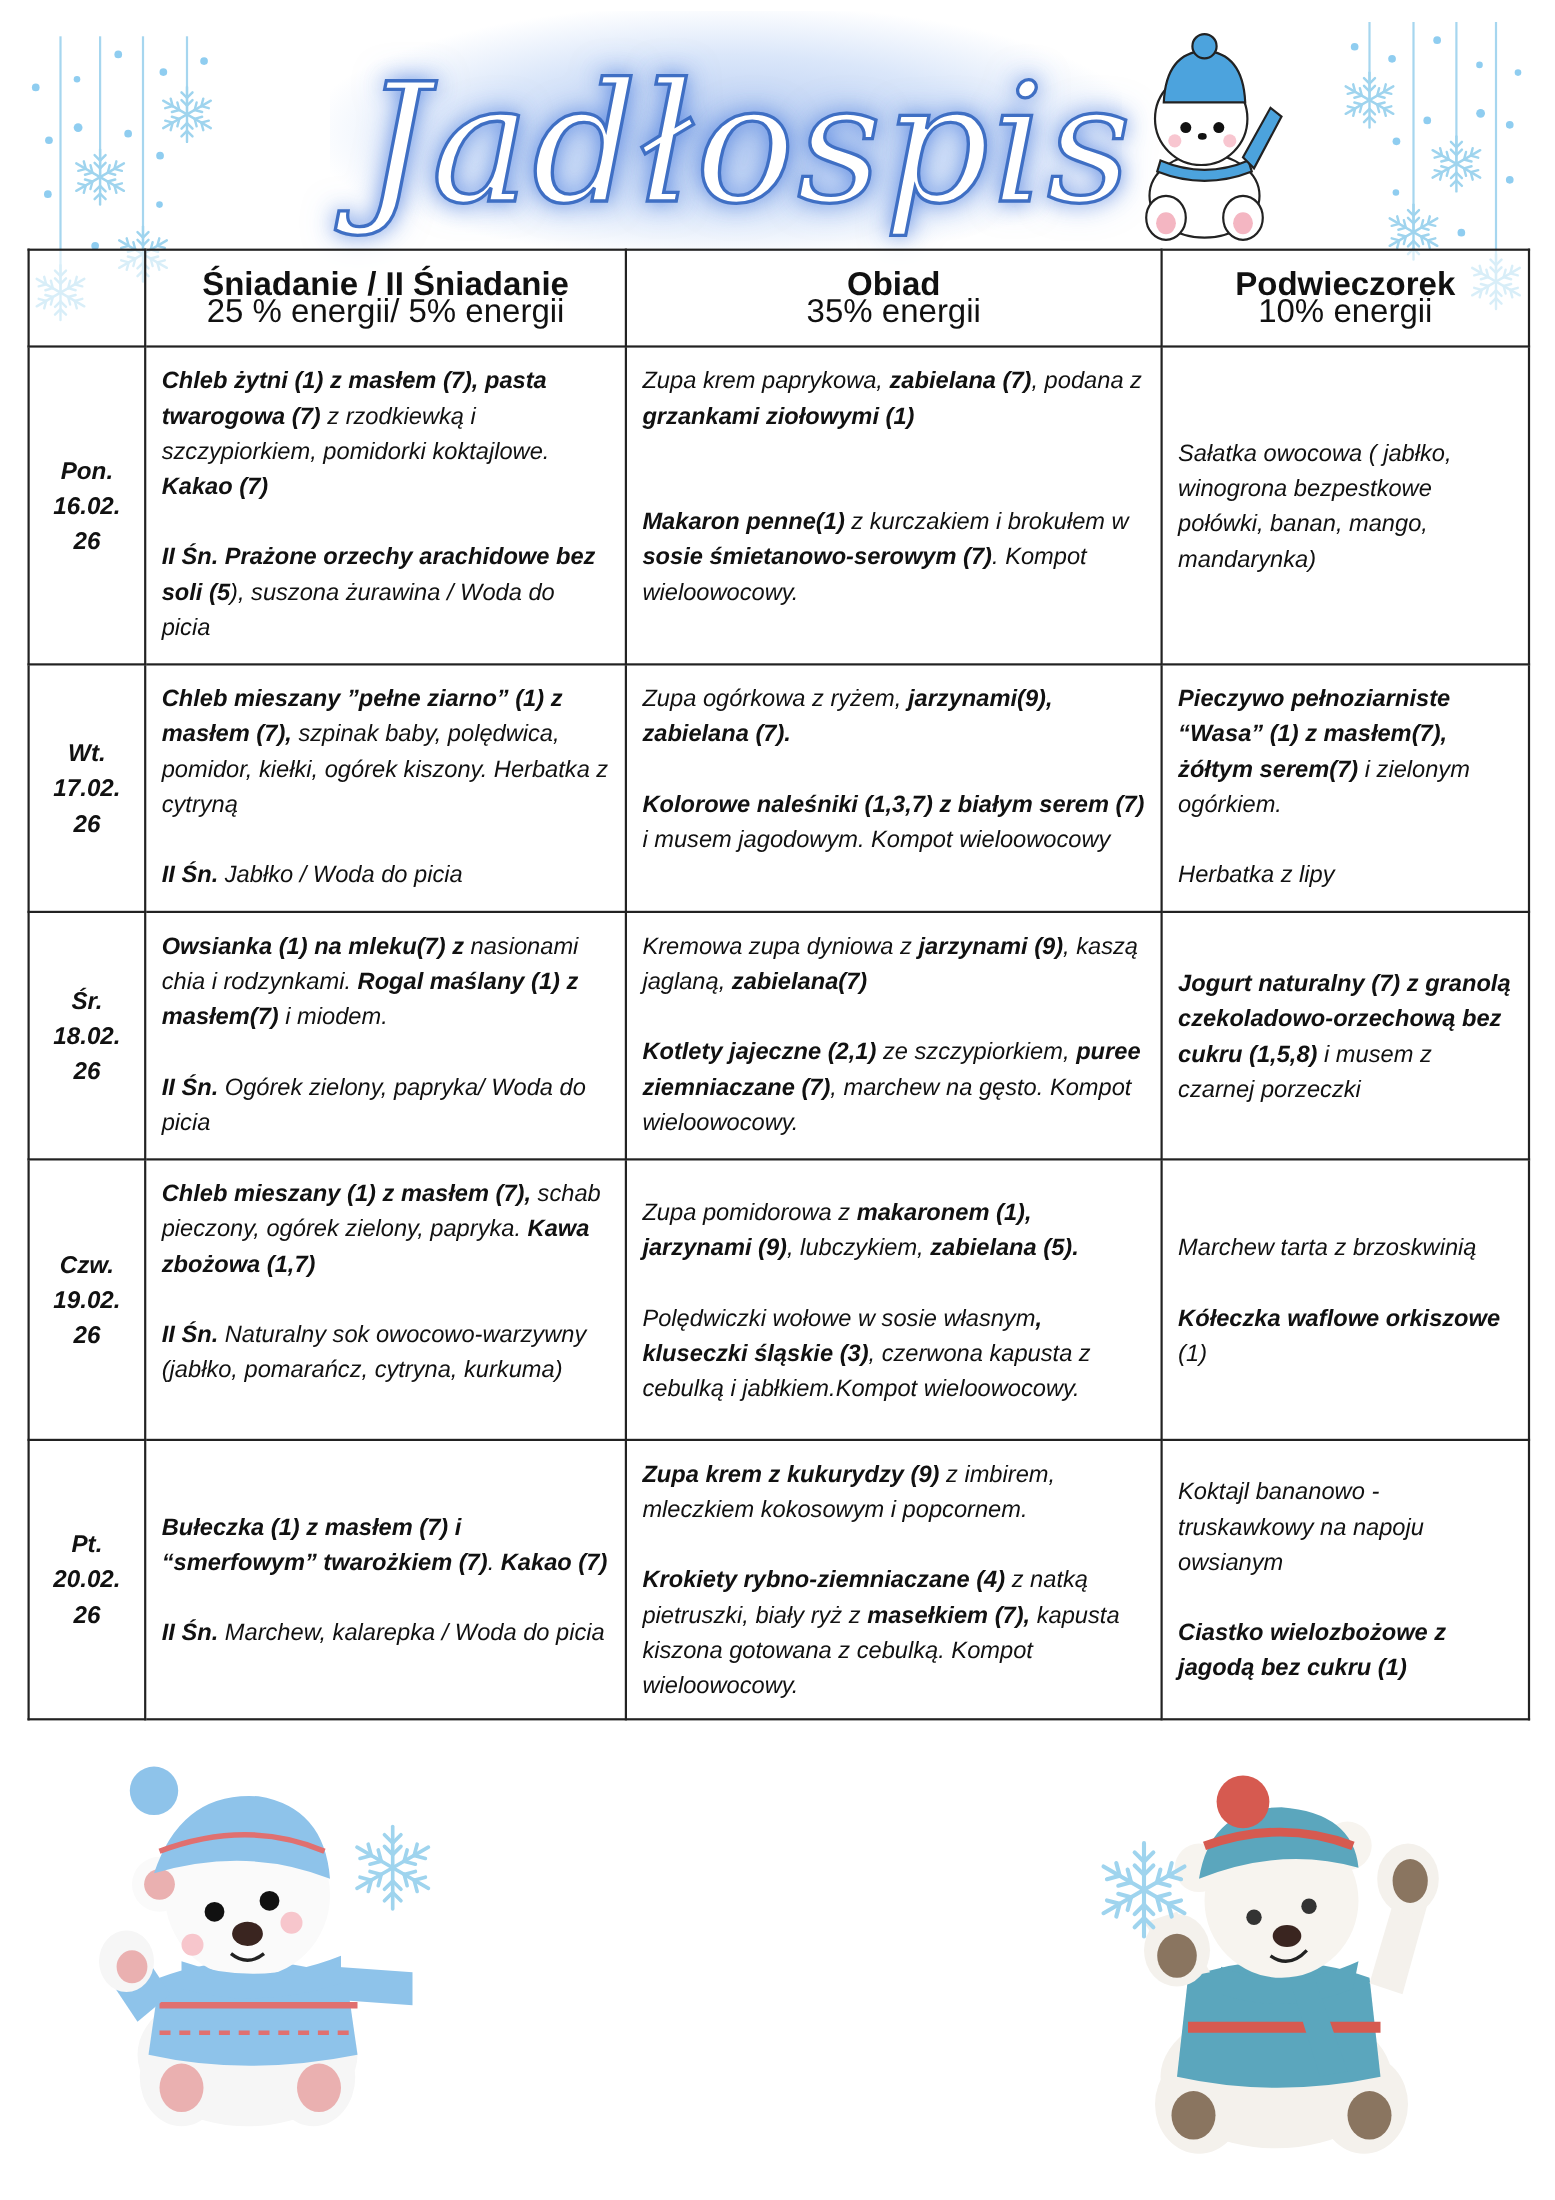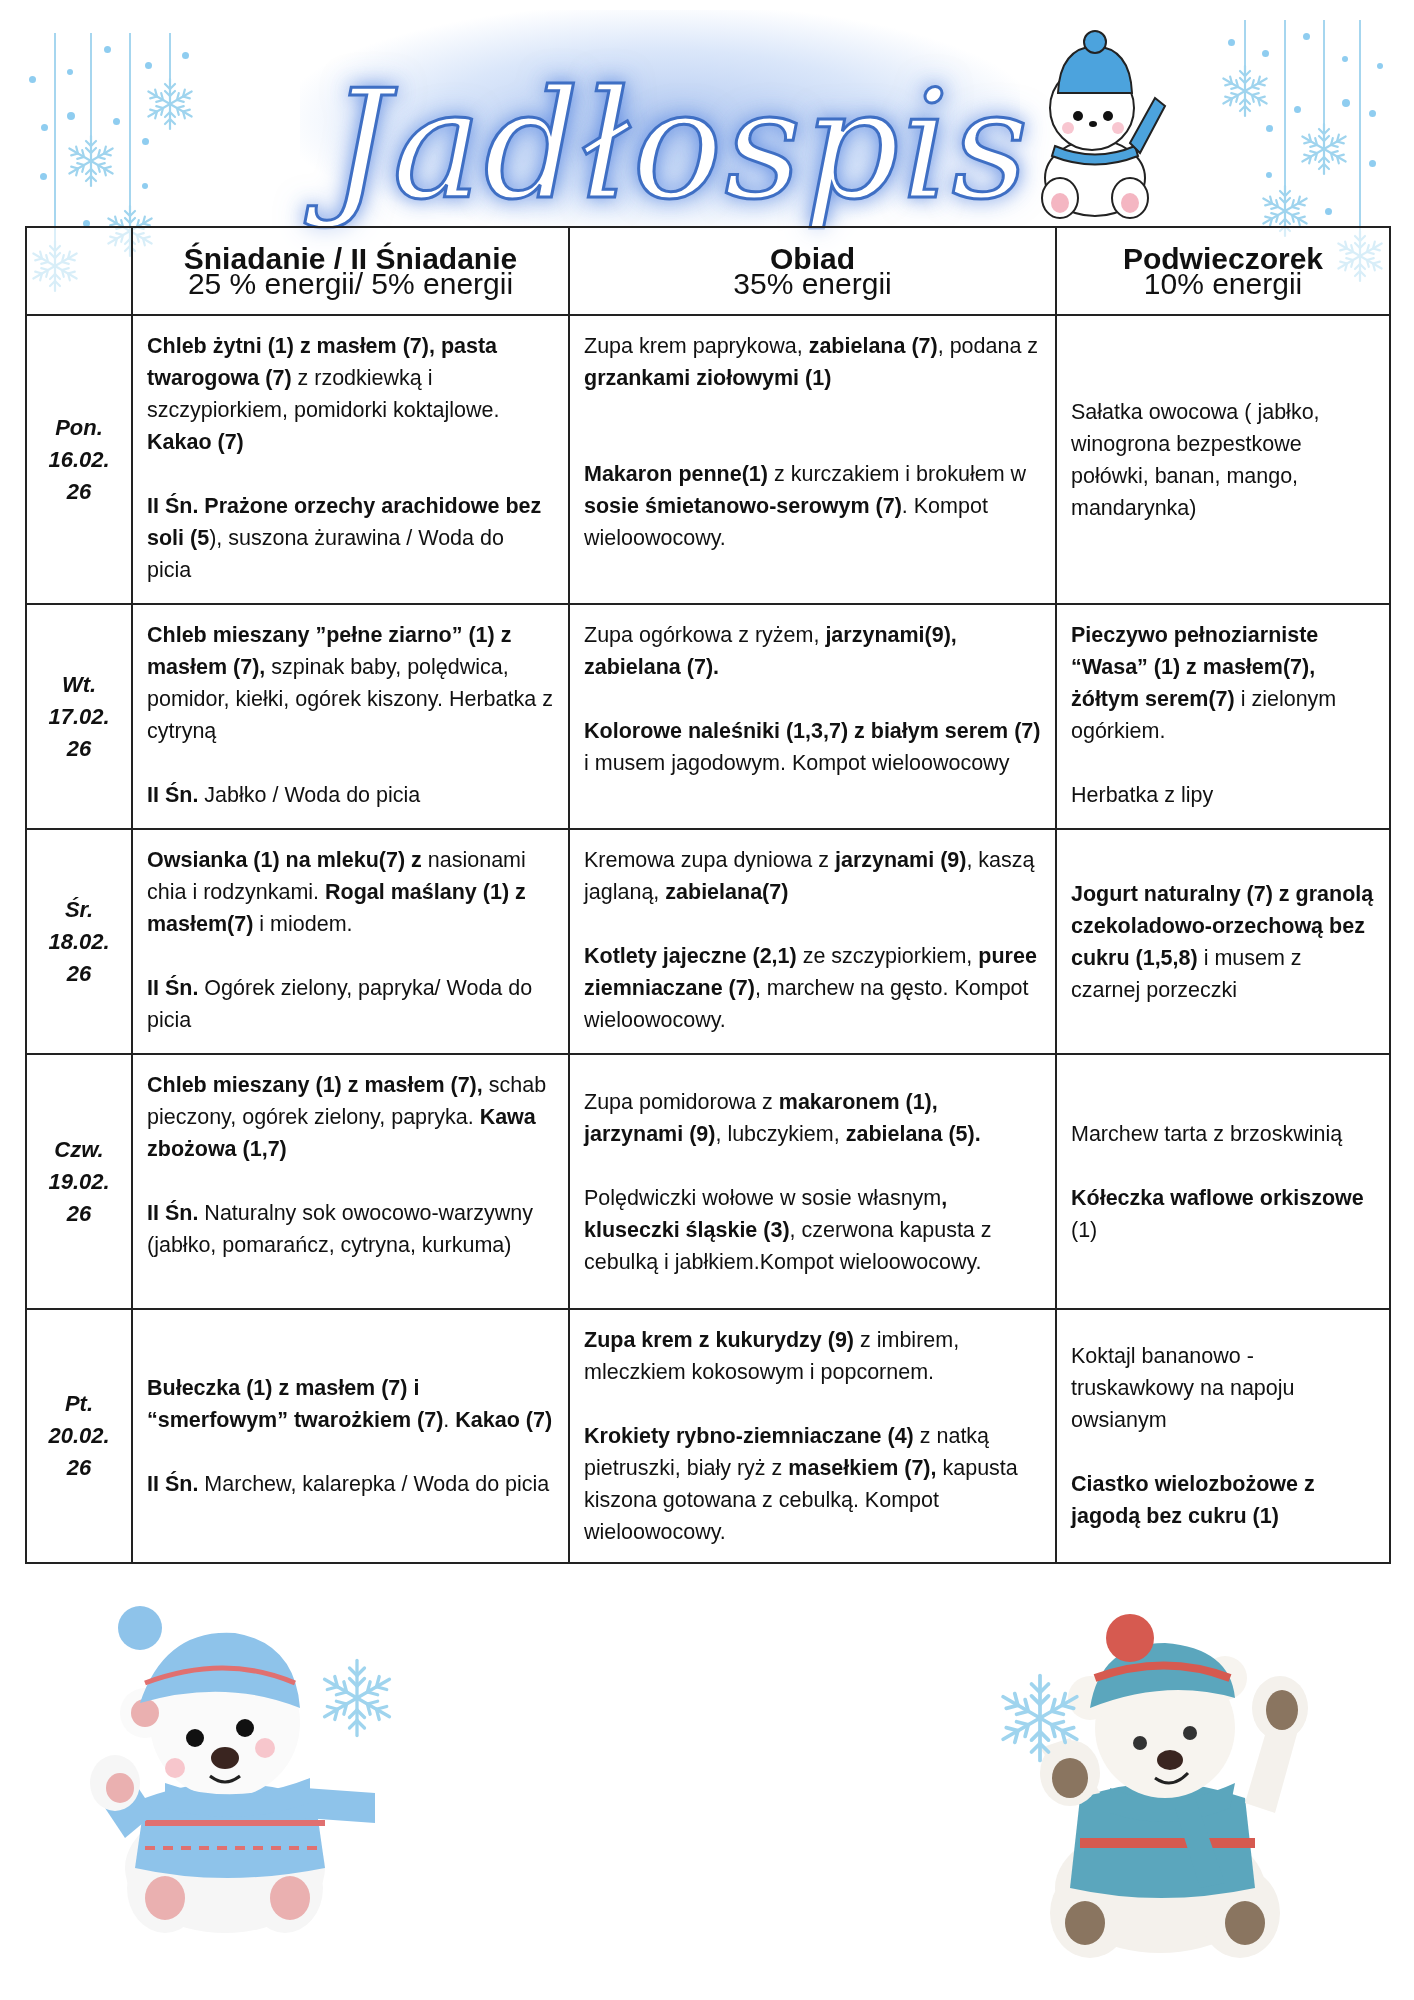--- a/index.html
+++ b/index.html
@@ -2,32 +2,32 @@
 <html><head>
 <meta charset="utf-8">
 <style>
   html, body { margin:0; padding:0; background:#ffffff; }
   body { width:1414px; height:2000px; position:relative; overflow:hidden; font-family:"Liberation Sans", sans-serif; color:#111; }
   .deco { position:absolute; }
   .string { position:absolute; width:2px; background:#a6d6ef; }
   .dot { position:absolute; border-radius:50%; background:#8fcdf0; }
   .title-glow { position:absolute; left:300px; top:10px; width:720px; height:220px;
     background:radial-gradient(ellipse at center, rgba(120,160,230,0.55) 0%, rgba(150,185,240,0.35) 45%, rgba(255,255,255,0) 75%); }
-  .title { position:absolute; left:330px; top:35px; width:680px; height:220px; text-align:center;
+  .title { position:absolute; left:330px; top:22px; width:680px; height:220px; text-align:center;
     font-family:"DejaVu Serif", serif; font-style:italic; font-size:150px; line-height:220px; letter-spacing:2px;
     color:#ffffff; -webkit-text-stroke:3px #3f6fc4; text-shadow:0 0 18px rgba(70,120,220,0.8), 0 0 30px rgba(90,140,230,0.5); }
   table.menu { position:absolute; left:25px; top:226px; width:1364px; border-collapse:collapse; table-layout:fixed; }
   table.menu td, table.menu th { border:2px solid #222; padding:0; vertical-align:middle; }
   col.c0 { width:106px; } col.c1 { width:437px; } col.c2 { width:487px; } col.c3 { width:334px; }
   .hdr th { height:86px; text-align:center; font-weight:normal; font-size:30px; line-height:25px; background:rgba(255,255,255,0.6); }
   .hdr .h-title { font-weight:bold; display:block; }
   .hdr .h-sub { display:block; }
   .day { text-align:center; font-weight:bold; font-size:22px; line-height:32px;font-style:italic; }
   .cell { padding:0 14px !important; font-size:21.5px; line-height:32px; }
-  .cell .para { display:block; }
+  .cell .para { display:block;font-style:italic; }
   .cell .gap { display:block; height:32px; }
   .cell b { font-weight:bold; }
   .top { vertical-align:top !important; padding-top:14px !important; }
   .bear { position:absolute; }
 </style>
 </head>
 <body>
 
 <div class="deco" style="left:0;top:0;width:240px;height:310px;">
   <div class="string" style="left:54px;top:33px;height:232px;"></div>

